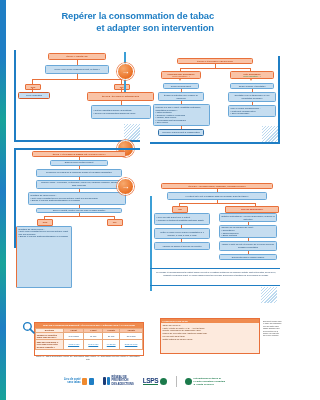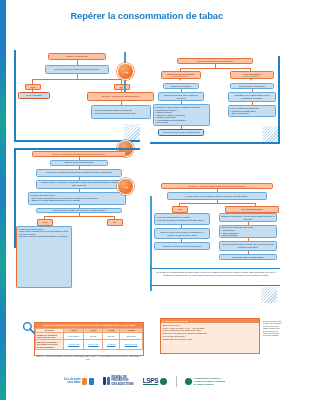--- a/index.html
+++ b/index.html
@@ -5,21 +5,21 @@
   html,body{margin:0;padding:0;}
   body{
     width:283px;height:400px;overflow:hidden;background:#ffffff;
     font-family:"Liberation Sans","DejaVu Sans",sans-serif;
     position:relative;
   }
   
   .rail{position:absolute;left:0;top:0;width:6px;height:400px;
     background:linear-gradient(180deg,#1f7ec4 0%,#1f7ec4 14%,#18a39a 30%,#1f7ec4 48%,#18a39a 66%,#1f7ec4 82%,#18a39a 100%);}
   
-  .header{position:absolute;left:6px;top:0;width:277px;height:46px;background:#fff;margin-left:9px;}
+  .header{position:absolute;left:6px;top:0;width:277px;height:46px;background:#fff;}
   .title{position:absolute;left:18px;top:10px;width:190px;text-align:right;
     color:#1f7ec4;font-size:9.4px;font-weight:bold;line-height:12px;letter-spacing:-.1px;}
   .logo-afita{position:absolute;left:218px;top:20px;width:58px;height:24px;}
   .afita-txt{font-size:9px;font-weight:bold;color:#111;letter-spacing:-.3px;}
   .afita-txt .r{color:#d0021b;}
   .afita-rule{width:50px;height:1.5px;background:#d0021b;margin-top:.5px;}
   .afita-sub{font-size:1.9px;color:#d0021b;line-height:2.4px;width:52px;word-spacing:1px;overflow:hidden;}
   .afita-mark{position:absolute;right:1px;top:-2px;font-size:11px;color:#111;line-height:9px;}
   
   .panel{position:absolute;}
@@ -79,20 +79,21 @@
   .vline{width:.5px;height:11px;background:#bbb;}
 </style>
 </head>
 <body>
 
 <div class="rail"></div>
 
 <div class="header">
   <div class="title">
     <span>Repérer la consommation de tabac</span><br>
+    <span>et adapter son intervention</span>
   </div>
 </div>
 
 <div class="panel" style="left:14px;top:50px;width:126px;height:92px;">
   <div class="pborder" style="left:0;top:0;width:1.6px;height:92px;"></div>
   <div class="pborder" style="left:0;top:90.4px;width:126px;height:1.6px;"></div>
   <div class="corner" style="right:0;bottom:2px;"></div>
 
   <div class="box ob" style="left:34px;top:3px;width:58px;height:6.5px;">ÉTAPE 1 : REPÉRAGE</div>
   <div class="ln lnv" style="left:62.6px;top:9.5px;height:5px;"></div>

